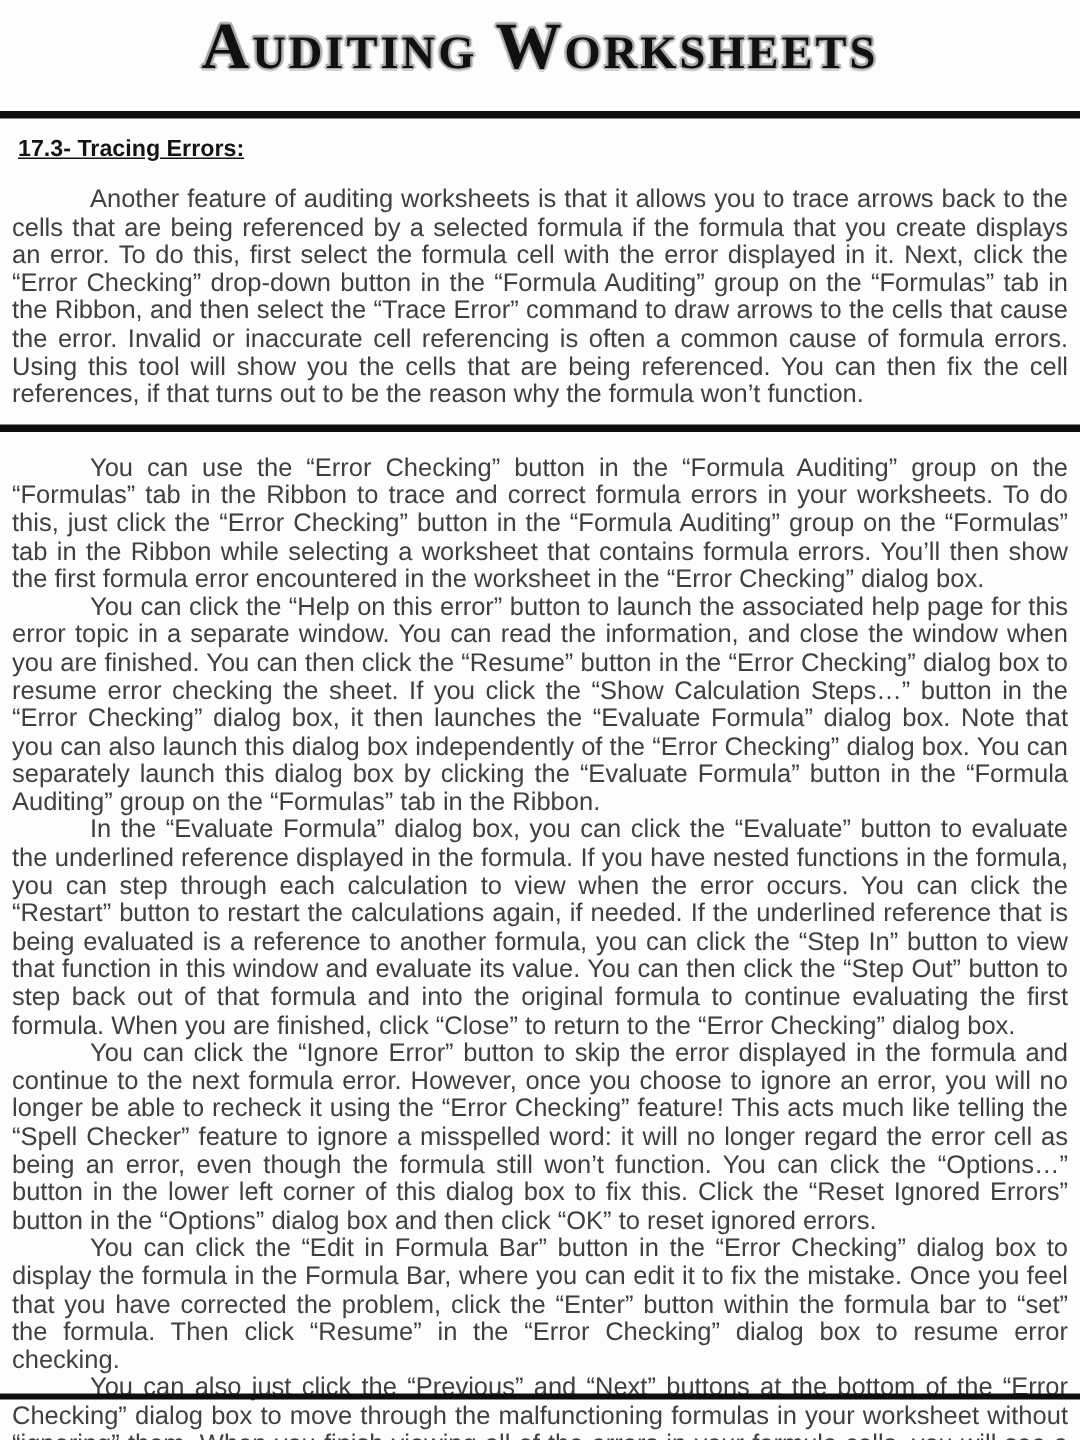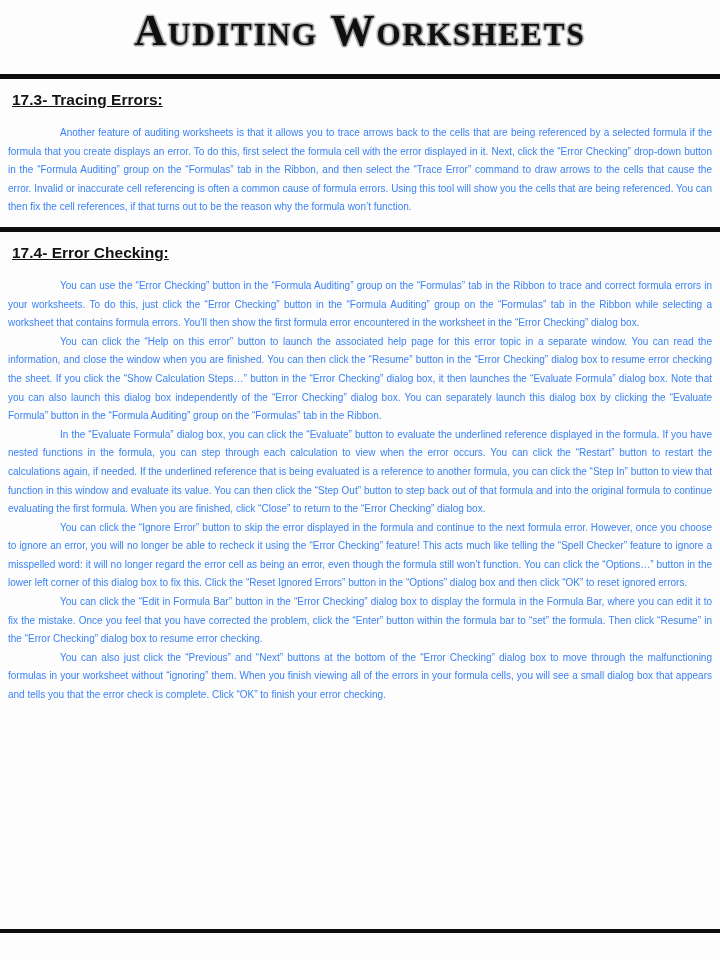--- a/index.html
+++ b/index.html
@@ -40,24 +40,24 @@
   .section-heading {
     margin:12px 8px 0 12px;
     font-size:15.5px;
     font-weight:bold;
     text-decoration:underline;
     color:#141414;
   }
   .body-para {
     margin:0 8px;
     text-align:justify;
-    font-size:10px;
+    font-size:17px;
     line-height:18.6px;
     text-indent:52px;
-    color:#3b82f6;
+    color:#404040;
   }
   .para-first { margin-top:15px; }
   .footer-rule {
     position:absolute;
     left:0; top:929px;
     width:720px; height:4px;
     background:#0d0d0d;
   }
   .footer {
     position:absolute;
@@ -83,21 +83,20 @@
   <h1 class="doc-title">Auditing Worksheets</h1>
 
   <div class="rule rule-top"></div>
 
   <h2 class="section-heading">17.3- Tracing Errors:</h2>
 
   <p class="body-para para-first">Another feature of auditing worksheets is that it allows you to trace arrows back to the cells that are being referenced by a selected formula if the formula that you create displays an error. To do this, first select the formula cell with the error displayed in it. Next, click the “Error Checking” drop-down button in the “Formula Auditing” group on the “Formulas” tab in the Ribbon, and then select the “Trace Error” command to draw arrows to the cells that cause the error. Invalid or inaccurate cell referencing is often a common cause of formula errors. Using this tool will show you the cells that are being referenced. You can then fix the cell references, if that turns out to be the reason why the formula won’t function.</p>
 
   <div class="rule rule-mid"></div>
 
-  <h2 class="section-heading">17.4- Error Checking:</h2>
 
   <p class="body-para para-first">You can use the “Error Checking” button in the “Formula Auditing” group on the “Formulas” tab in the Ribbon to trace and correct formula errors in your worksheets. To do this, just click the “Error Checking” button in the “Formula Auditing” group on the “Formulas” tab in the Ribbon while selecting a worksheet that contains formula errors. You’ll then show the first formula error encountered in the worksheet in the “Error Checking” dialog box.</p>
   <p class="body-para">You can click the “Help on this error” button to launch the associated help page for this error topic in a separate window. You can read the information, and close the window when you are finished. You can then click the “Resume” button in the “Error Checking” dialog box to resume error checking the sheet. If you click the “Show Calculation Steps…” button in the “Error Checking” dialog box, it then launches the “Evaluate Formula” dialog box. Note that you can also launch this dialog box independently of the “Error Checking” dialog box. You can separately launch this dialog box by clicking the “Evaluate Formula” button in the “Formula Auditing” group on the “Formulas” tab in the Ribbon.</p>
   <p class="body-para">In the “Evaluate Formula” dialog box, you can click the “Evaluate” button to evaluate the underlined reference displayed in the formula. If you have nested functions in the formula, you can step through each calculation to view when the error occurs. You can click the “Restart” button to restart the calculations again, if needed. If the underlined reference that is being evaluated is a reference to another formula, you can click the “Step In” button to view that function in this window and evaluate its value. You can then click the “Step Out” button to step back out of that formula and into the original formula to continue evaluating the first formula. When you are finished, click “Close” to return to the “Error Checking” dialog box.</p>
   <p class="body-para">You can click the “Ignore Error” button to skip the error displayed in the formula and continue to the next formula error. However, once you choose to ignore an error, you will no longer be able to recheck it using the “Error Checking” feature! This acts much like telling the “Spell Checker” feature to ignore a misspelled word: it will no longer regard the error cell as being an error, even though the formula still won’t function. You can click the “Options…” button in the lower left corner of this dialog box to fix this. Click the “Reset Ignored Errors” button in the “Options” dialog box and then click “OK” to reset ignored errors.</p>
   <p class="body-para">You can click the “Edit in Formula Bar” button in the “Error Checking” dialog box to display the formula in the Formula Bar, where you can edit it to fix the mistake. Once you feel that you have corrected the problem, click the “Enter” button within the formula bar to “set” the formula. Then click “Resume” in the “Error Checking” dialog box to resume error checking.</p>
   <p class="body-para">You can also just click the “Previous” and “Next” buttons at the bottom of the “Error Checking” dialog box to move through the malfunctioning formulas in your worksheet without “ignoring” them. When you finish viewing all of the errors in your formula cells, you will see a small dialog box that appears and tells you that the error check is complete. Click “OK” to finish your error checking.</p>
 
   <div class="footer-rule"></div>
 

